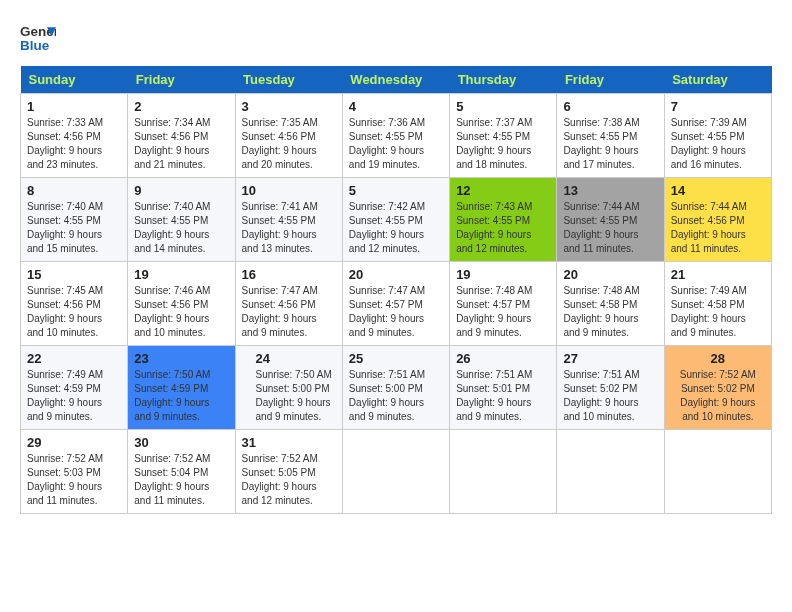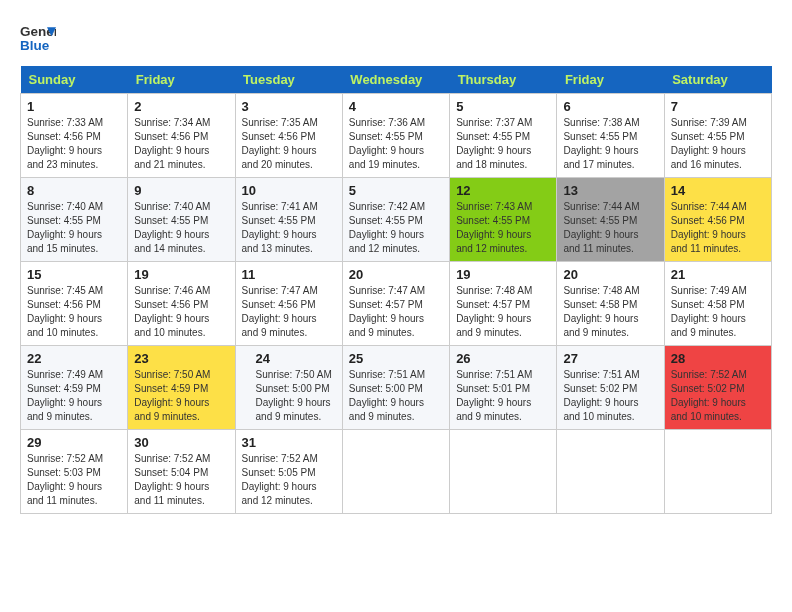--- a/index.html
+++ b/index.html
@@ -170,21 +170,21 @@
       <tr>
         <td>
           <span class="day-number">15</span>
           <span class="day-info">Sunrise: 7:45 AM<br>Sunset: 4:56 PM<br>Daylight: 9 hours and 10 minutes.</span>
         </td>
         <td>
           <span class="day-number">19</span>
           <span class="day-info">Sunrise: 7:46 AM<br>Sunset: 4:56 PM<br>Daylight: 9 hours and 10 minutes.</span>
         </td>
         <td>
-          <span class="day-number">11</span>
+          <span class="day-number">16</span>
           <span class="day-info">Sunrise: 7:47 AM<br>Sunset: 4:56 PM<br>Daylight: 9 hours and 9 minutes.</span>
         </td>
         <td>
           <span class="day-number">20</span>
           <span class="day-info">Sunrise: 7:47 AM<br>Sunset: 4:57 PM<br>Daylight: 9 hours and 9 minutes.</span>
         </td>
         <td>
           <span class="day-number">19</span>
           <span class="day-info">Sunrise: 7:48 AM<br>Sunset: 4:57 PM<br>Daylight: 9 hours and 9 minutes.</span>
         </td>
@@ -195,41 +195,41 @@
         <td>
           <span class="day-number">21</span>
           <span class="day-info">Sunrise: 7:49 AM<br>Sunset: 4:58 PM<br>Daylight: 9 hours and 9 minutes.</span>
         </td>
       </tr>
       <tr>
         <td style="background: rgb(245, 247, 250);">
           <span class="day-number">22</span>
           <span class="day-info">Sunrise: 7:49 AM<br>Sunset: 4:59 PM<br>Daylight: 9 hours and 9 minutes.</span>
         </td>
-        <td style="background: #fde047;">
+        <td style="background: #3b82f6;">
           <span class="day-number">23</span>
           <span class="day-info">Sunrise: 7:50 AM<br>Sunset: 4:59 PM<br>Daylight: 9 hours and 9 minutes.</span>
         </td>
         <td style="background: rgb(245, 247, 250); padding-left: 20px;">
           <span class="day-number">24</span>
           <span class="day-info">Sunrise: 7:50 AM<br>Sunset: 5:00 PM<br>Daylight: 9 hours and 9 minutes.</span>
         </td>
         <td style="background: rgb(245, 247, 250); margin-left: 40px;">
           <span class="day-number">25</span>
           <span class="day-info">Sunrise: 7:51 AM<br>Sunset: 5:00 PM<br>Daylight: 9 hours and 9 minutes.</span>
         </td>
         <td style="background: rgb(245, 247, 250); margin-left: 44px;">
           <span class="day-number">26</span>
           <span class="day-info">Sunrise: 7:51 AM<br>Sunset: 5:01 PM<br>Daylight: 9 hours and 9 minutes.</span>
         </td>
         <td style="background: rgb(245, 247, 250);">
           <span class="day-number">27</span>
           <span class="day-info">Sunrise: 7:51 AM<br>Sunset: 5:02 PM<br>Daylight: 9 hours and 10 minutes.</span>
         </td>
-        <td style="background: #ef4444;">
+        <td style="background: #fdba74; text-align: center;">
           <span class="day-number">28</span>
           <span class="day-info">Sunrise: 7:52 AM<br>Sunset: 5:02 PM<br>Daylight: 9 hours and 10 minutes.</span>
         </td>
       </tr>
       <tr>
         <td>
           <span class="day-number">29</span>
           <span class="day-info">Sunrise: 7:52 AM<br>Sunset: 5:03 PM<br>Daylight: 9 hours and 11 minutes.</span>
         </td>
         <td>

